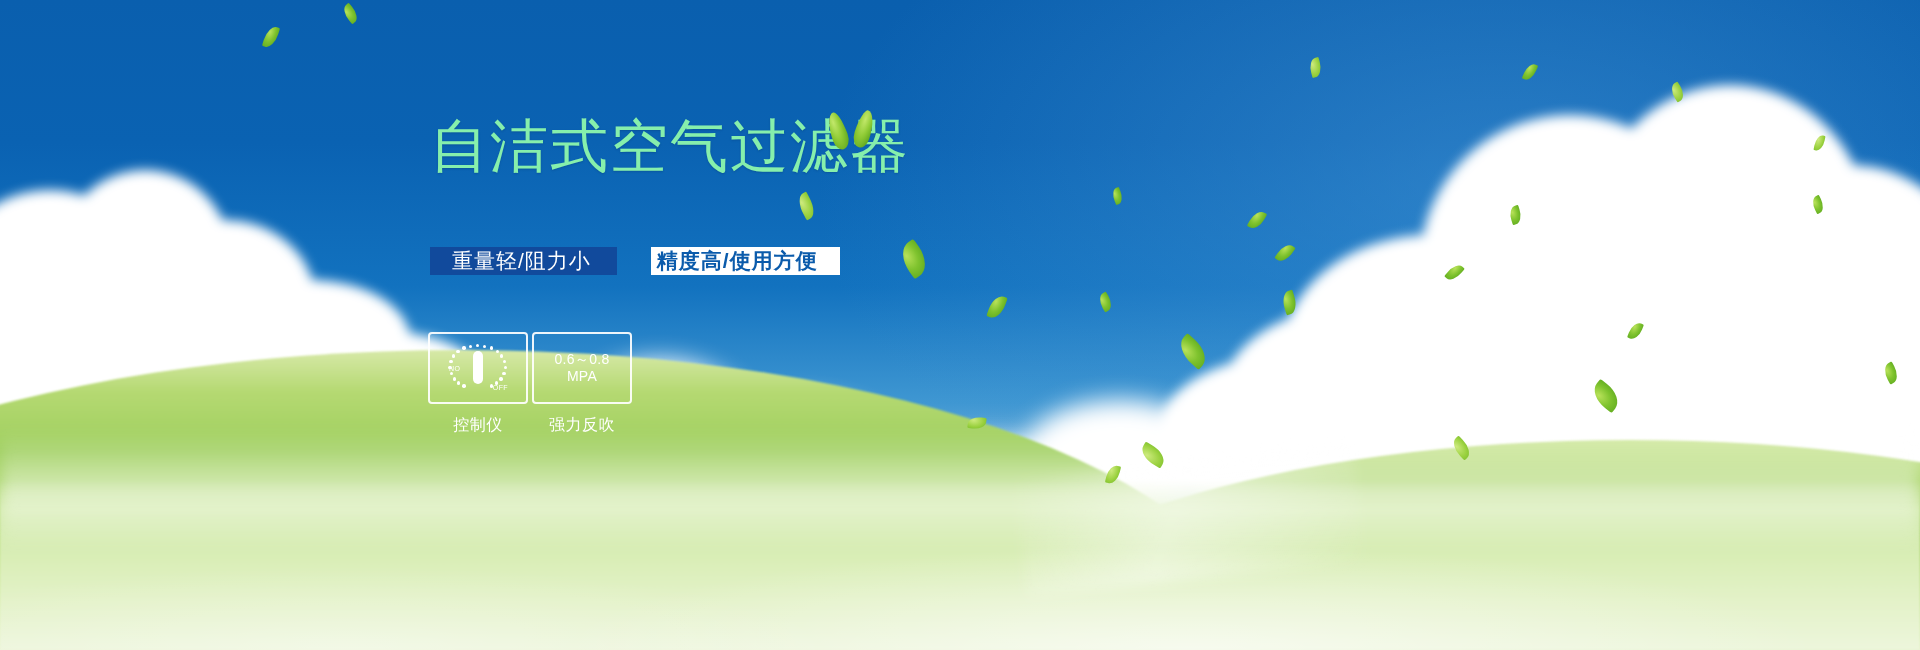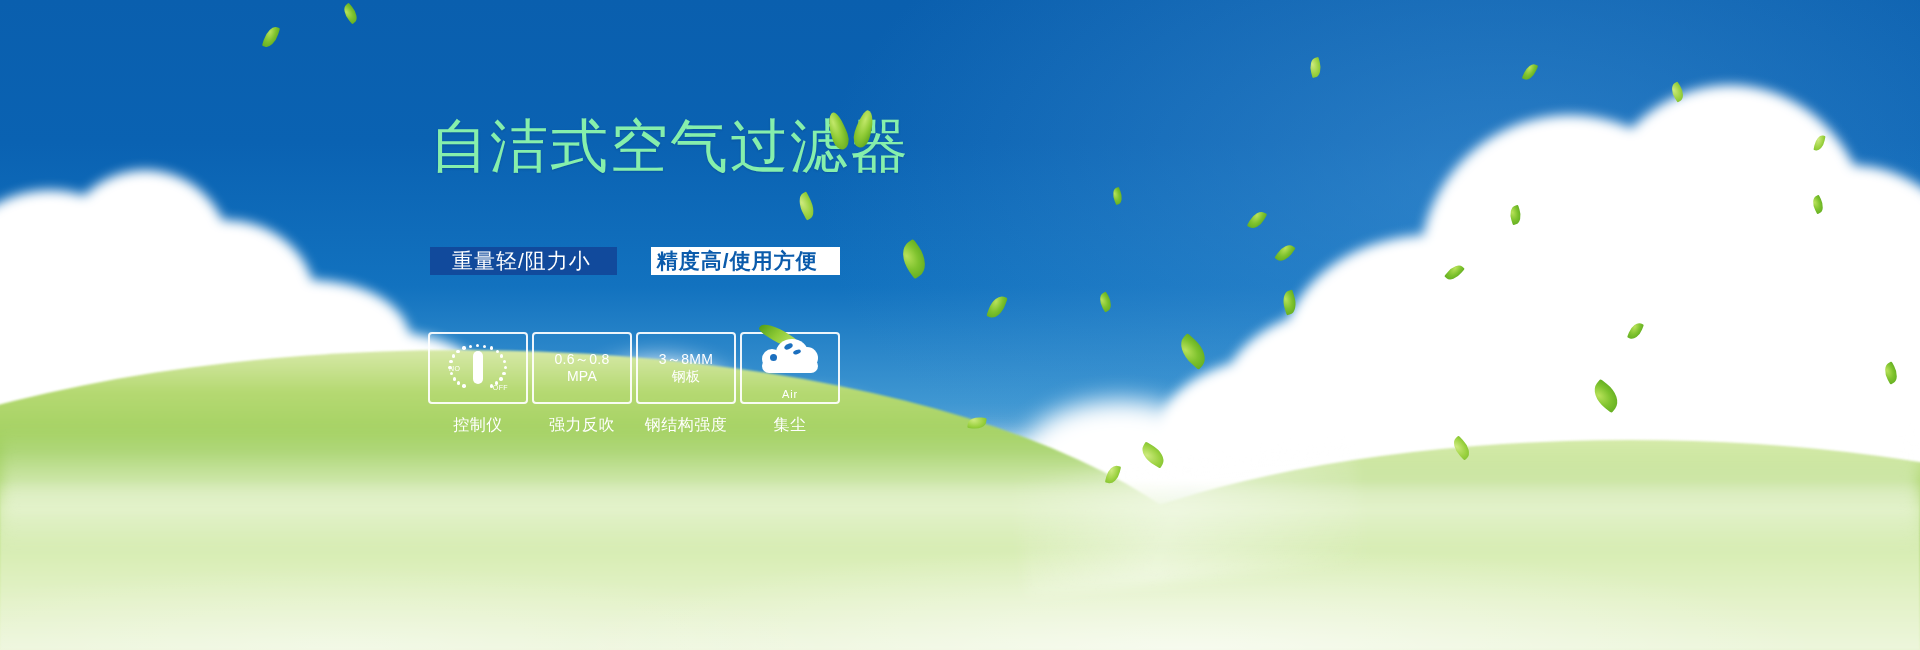--- a/index.html
+++ b/index.html
@@ -298,42 +298,17 @@
         <div class="fbox">
           <div class="ftext">
             <div>0.6～0.8</div>
             <div>MPA</div>
           </div>
         </div>
         <div class="flabel">强力反吹</div>
       </div>
 
 
-      <div class="feature">
-        <div class="fbox">
-          <div class="ftext">
-            <div>3～8MM</div>
-            <div>钢板</div>
-          </div>
-        </div>
-        <div class="flabel">钢结构强度</div>
-      </div>
-
-      <div class="feature">
-        <div class="fbox">
-          <div class="airicon">
-            <div class="swoosh"></div>
-            <div class="c2"></div>
-              <div class="c1"></div>
-              <div class="c3"></div>
-              <div class="base"></div>
-            <div class="notch n1"></div>
-              <div class="notch n2"></div>
-              <div class="notch n3"></div>
-          </div>
-          <div class="airtext">Air</div>
-        </div>
-        <div class="flabel">集尘</div>
-      </div>
+
 
     </div>
   </div>
 </div>
 
 </body></html>

